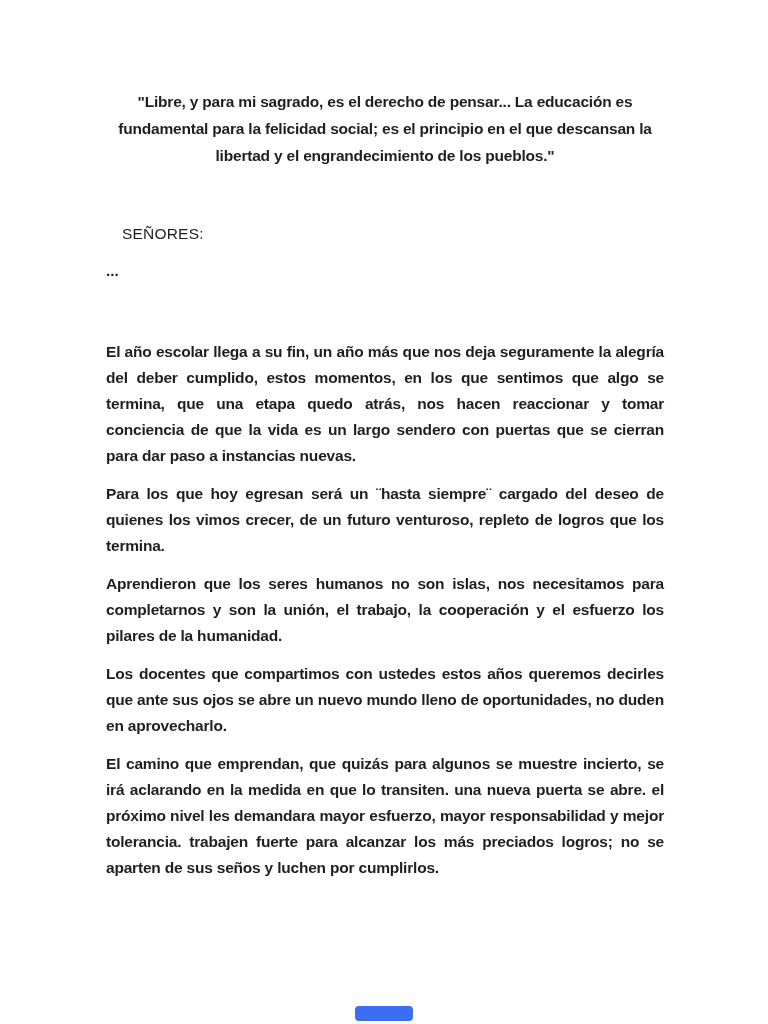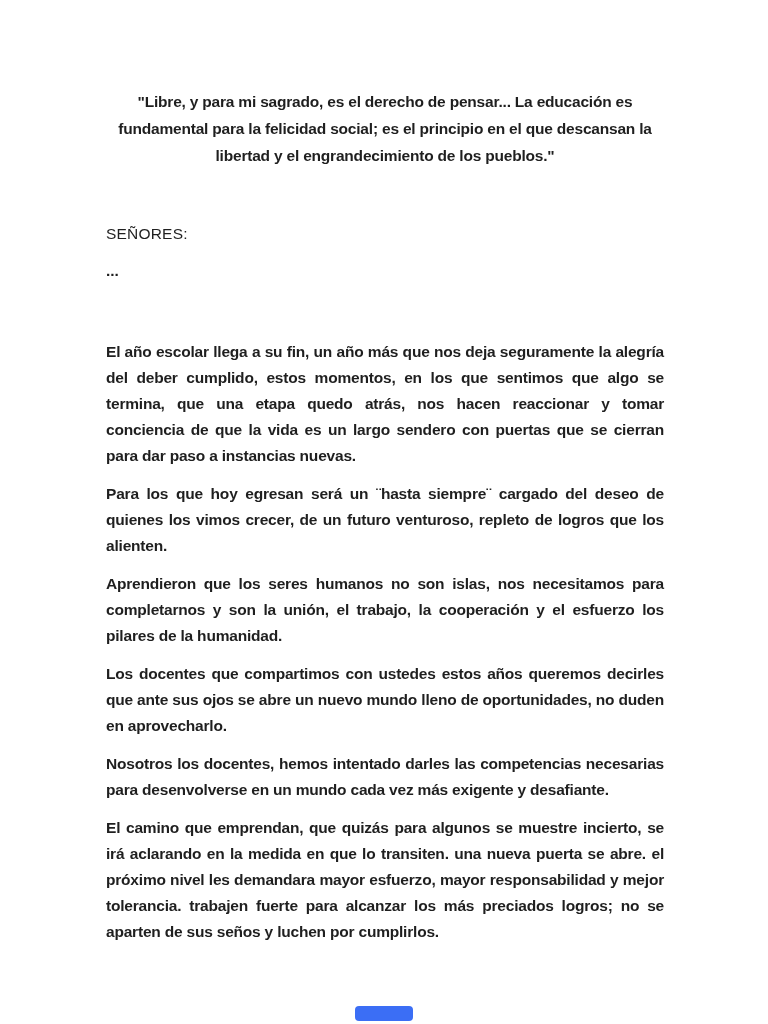--- a/index.html
+++ b/index.html
@@ -25,21 +25,21 @@
   }
   .quote {
     margin: 0 0 52px 0;
     text-align: center;
     font-size: 15.5px;
     line-height: 27px;
     font-weight: 700;
     letter-spacing: -0.2px;
   }
   .salutation {
-    margin: 0 0 11px 0;
+    margin: 0 0 11px 16px;
     font-size: 15.5px;
     line-height: 26px;
     font-weight: 400;
     letter-spacing: 0.2px;
   }
   .ellipsis {
     margin: 0 0 55px 0;
     font-size: 15.5px;
     line-height: 26px;
     font-weight: 700;
@@ -68,24 +68,23 @@
 
 <div class="page">
   <p class="quote">"Libre, y para mi sagrado, es el derecho de pensar... La educación es fundamental para la felicidad social; es el principio en el que descansan la libertad y el engrandecimiento de los pueblos."</p>
 
   <p class="salutation">SEÑORES:</p>
 
   <p class="ellipsis">...</p>
 
   <p class="body-paragraph">El año escolar llega a su fin, un año más que nos deja seguramente la alegría del deber cumplido, estos momentos, en los que sentimos que algo se termina, que una etapa quedo atrás, nos hacen reaccionar y tomar conciencia de que la vida es un largo sendero con puertas que se cierran para dar paso a instancias nuevas.</p>
 
-  <p class="body-paragraph">Para los que hoy egresan será un ¨hasta siempre¨ cargado del deseo de quienes los vimos crecer, de un futuro venturoso, repleto de logros que los alienten.</p>
+  <p class="body-paragraph">Para los que hoy egresan será un ¨hasta siempre¨ cargado del deseo de quienes los vimos crecer, de un futuro venturoso, repleto de logros que los termina.</p>
 
   <p class="body-paragraph">Aprendieron que los seres humanos no son islas, nos necesitamos para completarnos y son la unión, el trabajo, la cooperación y el esfuerzo los pilares de la humanidad.</p>
 
   <p class="body-paragraph">Los docentes que compartimos con ustedes estos años queremos decirles que ante sus ojos se abre un nuevo mundo lleno de oportunidades, no duden en aprovecharlo.</p>
 
-  <p class="body-paragraph">Nosotros los docentes, hemos intentado darles las competencias necesarias para desenvolverse en un mundo cada vez más exigente y desafiante.</p>
 
   <p class="body-paragraph">El camino que emprendan, que quizás para algunos se muestre incierto, se irá aclarando en la medida en que lo transiten. una nueva puerta se abre. el próximo nivel les demandara mayor esfuerzo, mayor responsabilidad y mejor tolerancia. trabajen fuerte para alcanzar los más preciados logros; no se aparten de sus seños y luchen por cumplirlos.</p>
 </div>
 
 <div class="scribd-badge"></div>
 
 </body></html>

